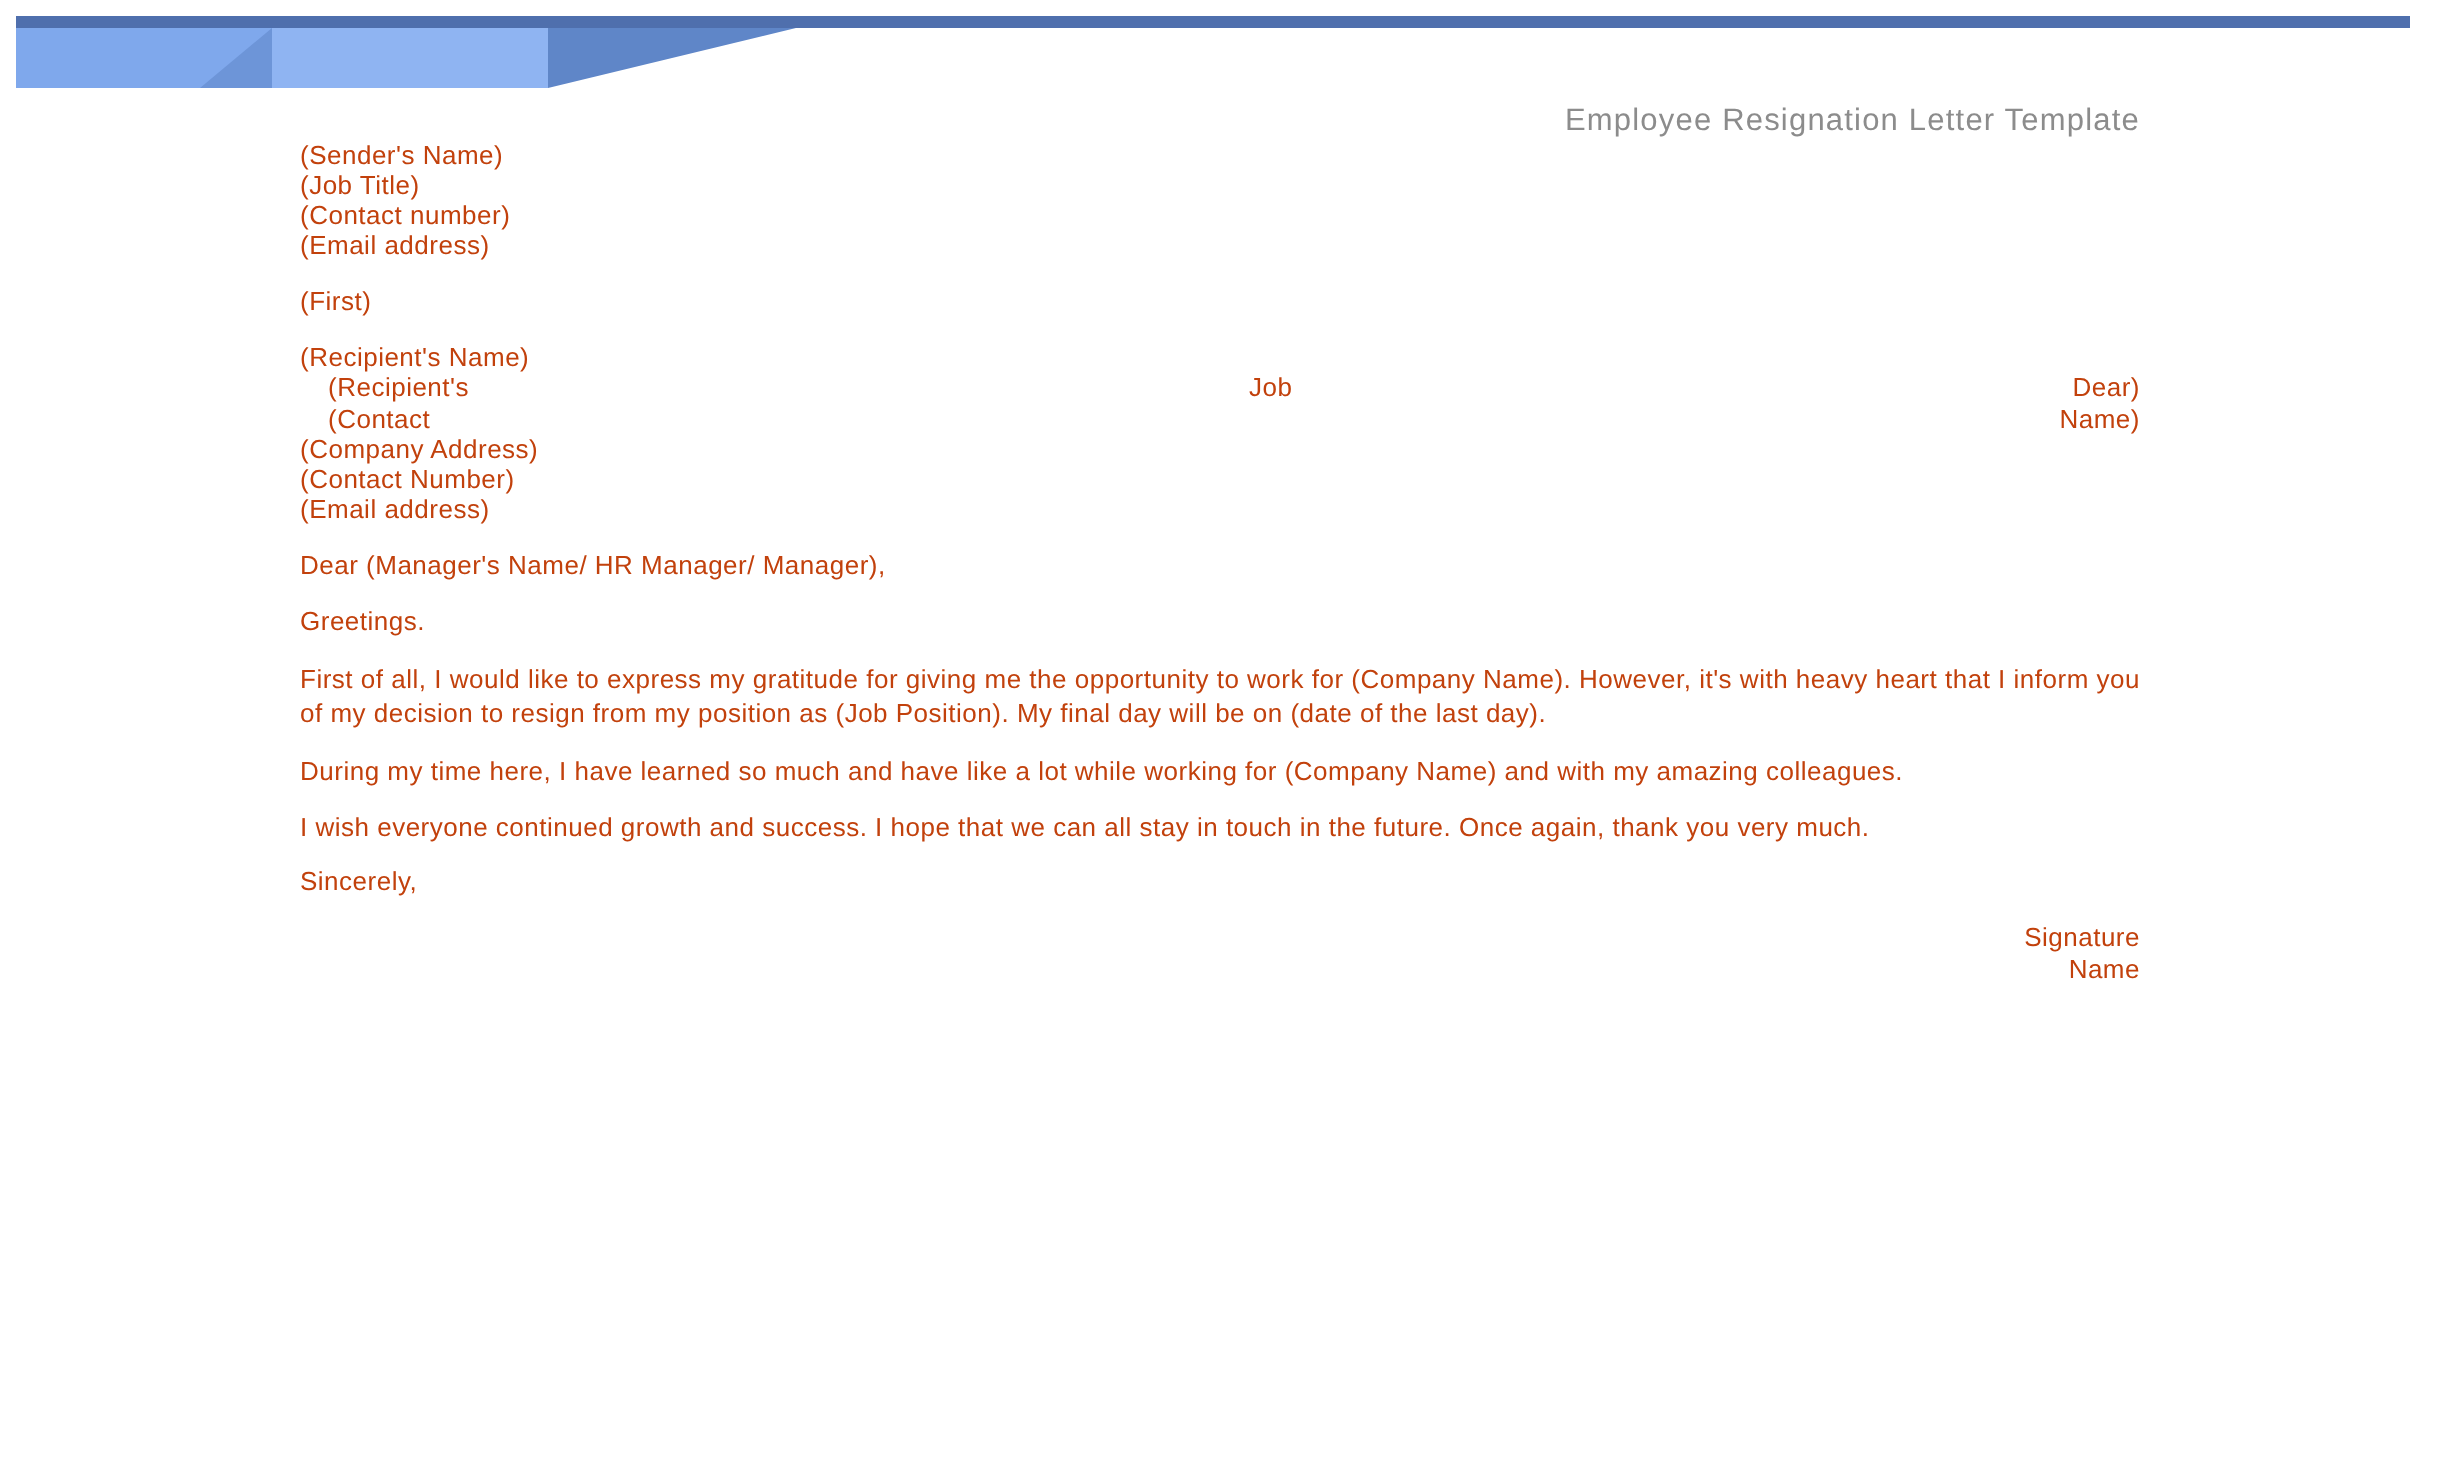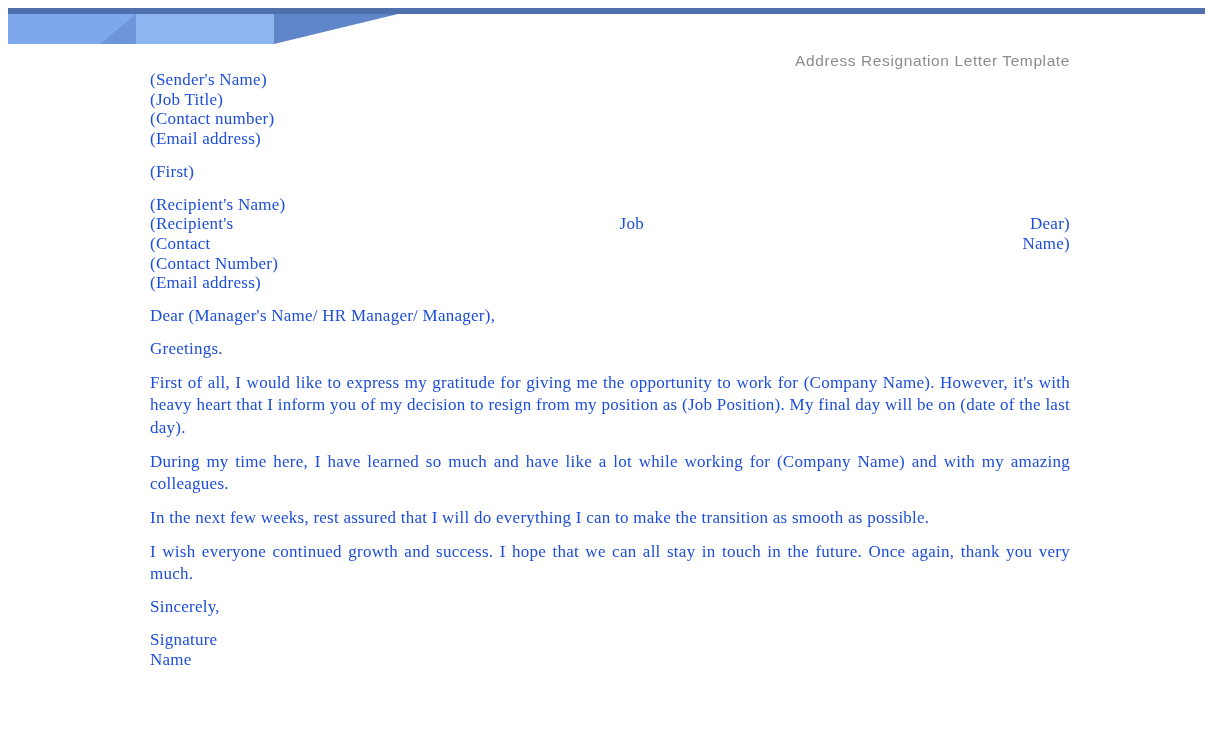--- a/index.html
+++ b/index.html
@@ -76,63 +76,64 @@
     font-size: 15.5px;
     letter-spacing: 0.6px;
     color: #8c8c8c;
   }
 
   .content {
     position: absolute;
     left: 150px;
     top: 70px;
     width: 920px;
-    font-size: 17px;
-    color: #1d4ed8;
+    font-size: 13px;
+    color: #c2410c;
     letter-spacing: 0.25px;
-    font-family: Liberation Serif, serif;
   }
 
   .blk {
     margin: 0 0 13px 0;
   }
   .blk:last-child {
     margin-bottom: 0;
+    text-align: right;
   }
   .line {
     line-height: 1.16;
     white-space: pre-wrap;
   }
 
   
   .stretch {
     display: flex;
     justify-content: space-between;
     line-height: 1.16;
+    margin-left: 14px;
   }
 
   .para {
     text-align: justify;
     text-justify: inter-word;
     line-height: 1.335;
     margin: 0 0 11px 0;
   }
 </style>
 </head>
 <body>
 
 <div class="header-deco">
   <div class="header-rule"></div>
   <div class="block-left"></div>
   <div class="block-left-shadow"></div>
   <div class="block-mid"></div>
   <div class="wedge-right"></div>
 </div>
 
-<div class="doc-title">Address Resignation Letter Template</div>
+<div class="doc-title">Employee Resignation Letter Template</div>
 
 <div class="content">
 
   <div class="blk">
     <div class="line">(Sender's Name)</div>
     <div class="line">(Job Title)</div>
     <div class="line">(Contact number)</div>
     <div class="line">(Email address)</div>
   </div>
 
@@ -144,35 +145,35 @@
     <div class="line">(Recipient's Name)</div>
     <div class="stretch">
       <span>(Recipient's</span>
       <span>Job</span>
       <span>Dear)</span>
     </div>
     <div class="stretch">
       <span>(Contact</span>
       <span>Name)</span>
     </div>
+    <div class="line">(Company Address)</div>
     <div class="line">(Contact Number)</div>
     <div class="line">(Email address)</div>
   </div>
 
   <div class="blk">
     <div class="line">Dear (Manager's Name/ HR Manager/ Manager),</div>
   </div>
 
   <div class="blk">
     <div class="line">Greetings.</div>
   </div>
 
   <p class="para">First of all, I would like to express my gratitude for giving me the opportunity to work for (Company Name). However, it's with heavy heart that I inform you of my decision to resign from my position as (Job Position). My final day will be on (date of the last day).</p>
   <p class="para">During my time here, I have learned so much and have like a lot while working for (Company Name) and with my amazing colleagues.</p>
-  <p class="para">In the next few weeks, rest assured that I will do everything I can to make the transition as smooth as possible.</p>
   <p class="para">I wish everyone continued growth and success. I hope that we can all stay in touch in the future. Once again, thank you very much.</p>
 
   <div class="blk">
     <div class="line">Sincerely,</div>
   </div>
 
   <div class="blk">
     <div class="line">Signature</div>
     <div class="line">Name</div>
   </div>

